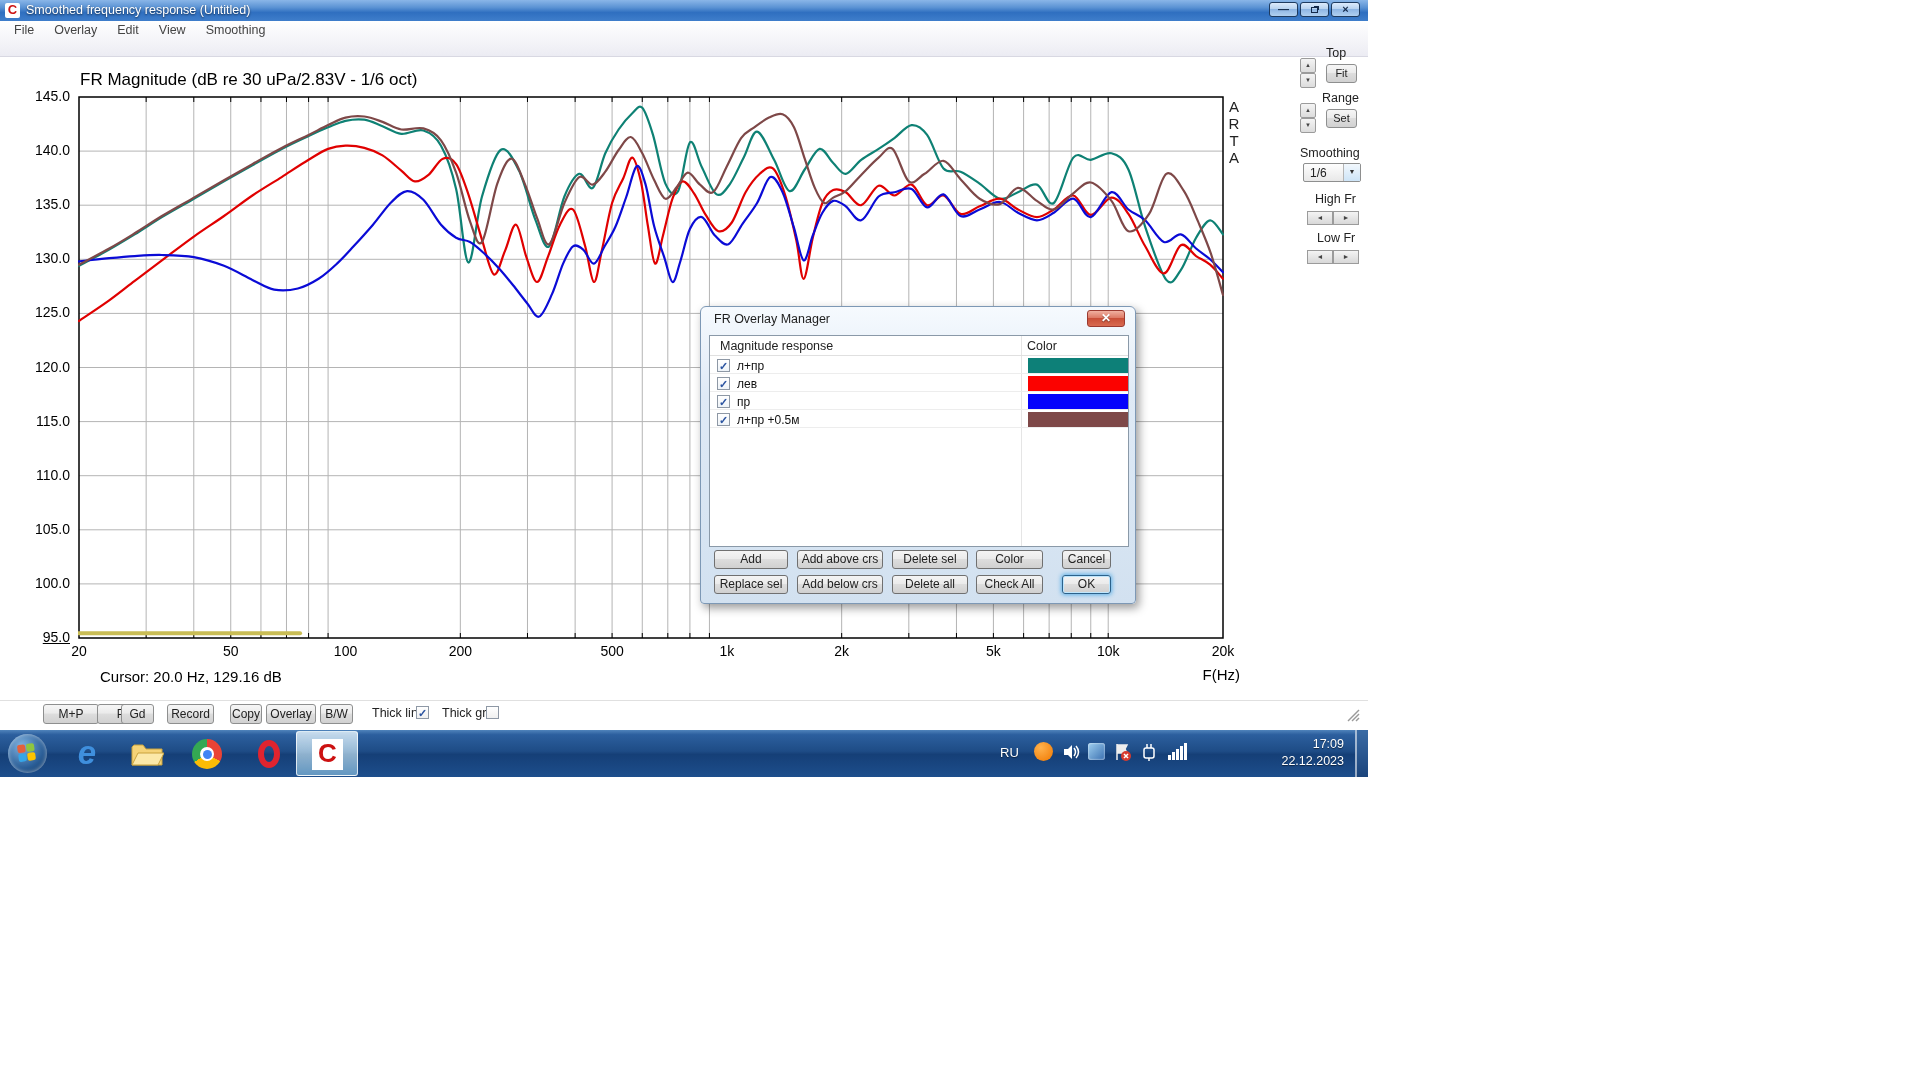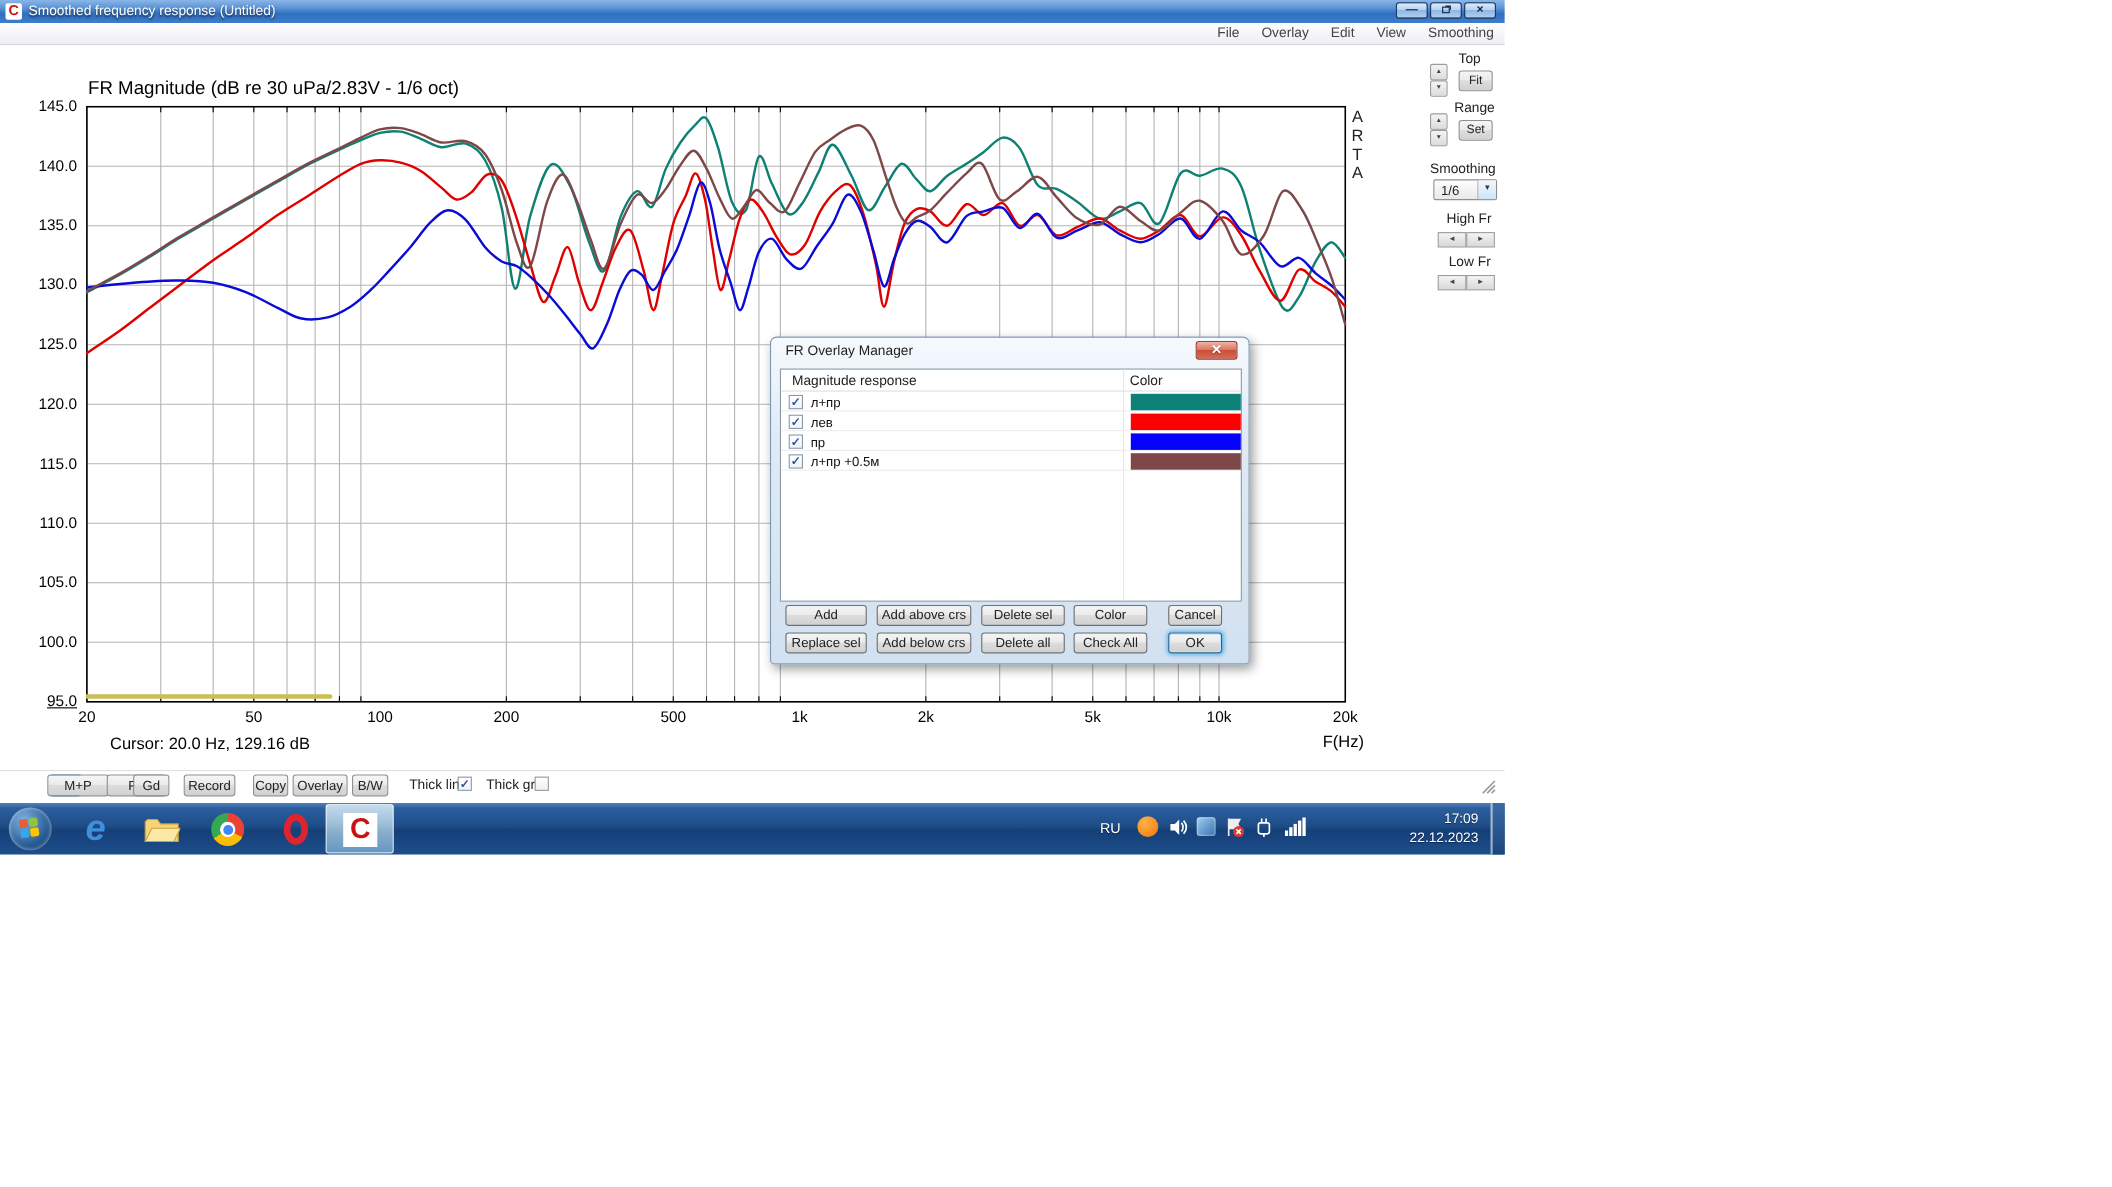--- a/index.html
+++ b/index.html
@@ -13,22 +13,22 @@
   .title-icon { position:absolute; left:5px; top:3px; width:15px; height:15px; background:#fff; border-radius:2px;
     color:#cc1111; font-weight:bold; font-size:13px; line-height:14px; text-align:center; }
   .title-text { position:absolute; left:26px; top:0; line-height:21px; color:#fff; font-size:12.5px;
     text-shadow:0 1px 2px rgba(0,0,0,.65); }
   .winbtns { position:absolute; right:8px; top:2px; display:flex; gap:2px; }
   .winbtn { width:29px; height:15px; border:1px solid #1f3b5f; border-radius:3px;
     background:linear-gradient(180deg,#dcEAFC,#b8d2ef 45%,#8fb6e4 50%,#b0d0f0);
     color:#13294a; font-size:11px; line-height:12px; text-align:center; font-weight:bold; }
   .restore-glyph { display:inline-block; width:7px; height:6px; border:1px solid #13294a; background:transparent;
     box-shadow:2px -2px 0 -1px #13294a; margin-top:3px; }
-  .menubar { position:absolute; left:0; top:21px; width:100%; height:20px;
-    background:linear-gradient(#ffffff,#ececf3); border-bottom:1px solid #d8d8e2; display:flex; padding-left:4px;justify-content:flex-end; }
+  .menubar { position:absolute; left:0; top:21px; width:100%; height:36px;
+    background:linear-gradient(#ffffff,#ececf3); border-bottom:1px solid #d8d8e2; display:flex; padding-left:4px; }
   .menu-item { padding:0 10px; line-height:19px; font-size:12.5px; color:#444; }
 
   
   .chart-title { position:absolute; left:80px; top:70px; font-size:17px; color:#000; }
   #plot { position:absolute; left:78px; top:96px; }
   .ylab { position:absolute; width:70px; text-align:right; font-size:14px; color:#000; }
   .xlab { position:absolute; width:60px; text-align:center; font-size:14px; color:#000; top:643px; }
   .fhz { position:absolute; left:1180px; top:666px; width:60px; text-align:right; font-size:15px; color:#000; }
   .watermark { position:absolute; left:1227px; top:98px; font-size:15px; color:#222; line-height:17px; text-align:center; width:14px; }
   .cursor-text { position:absolute; left:100px; top:668px; font-size:15px; color:#000; }

